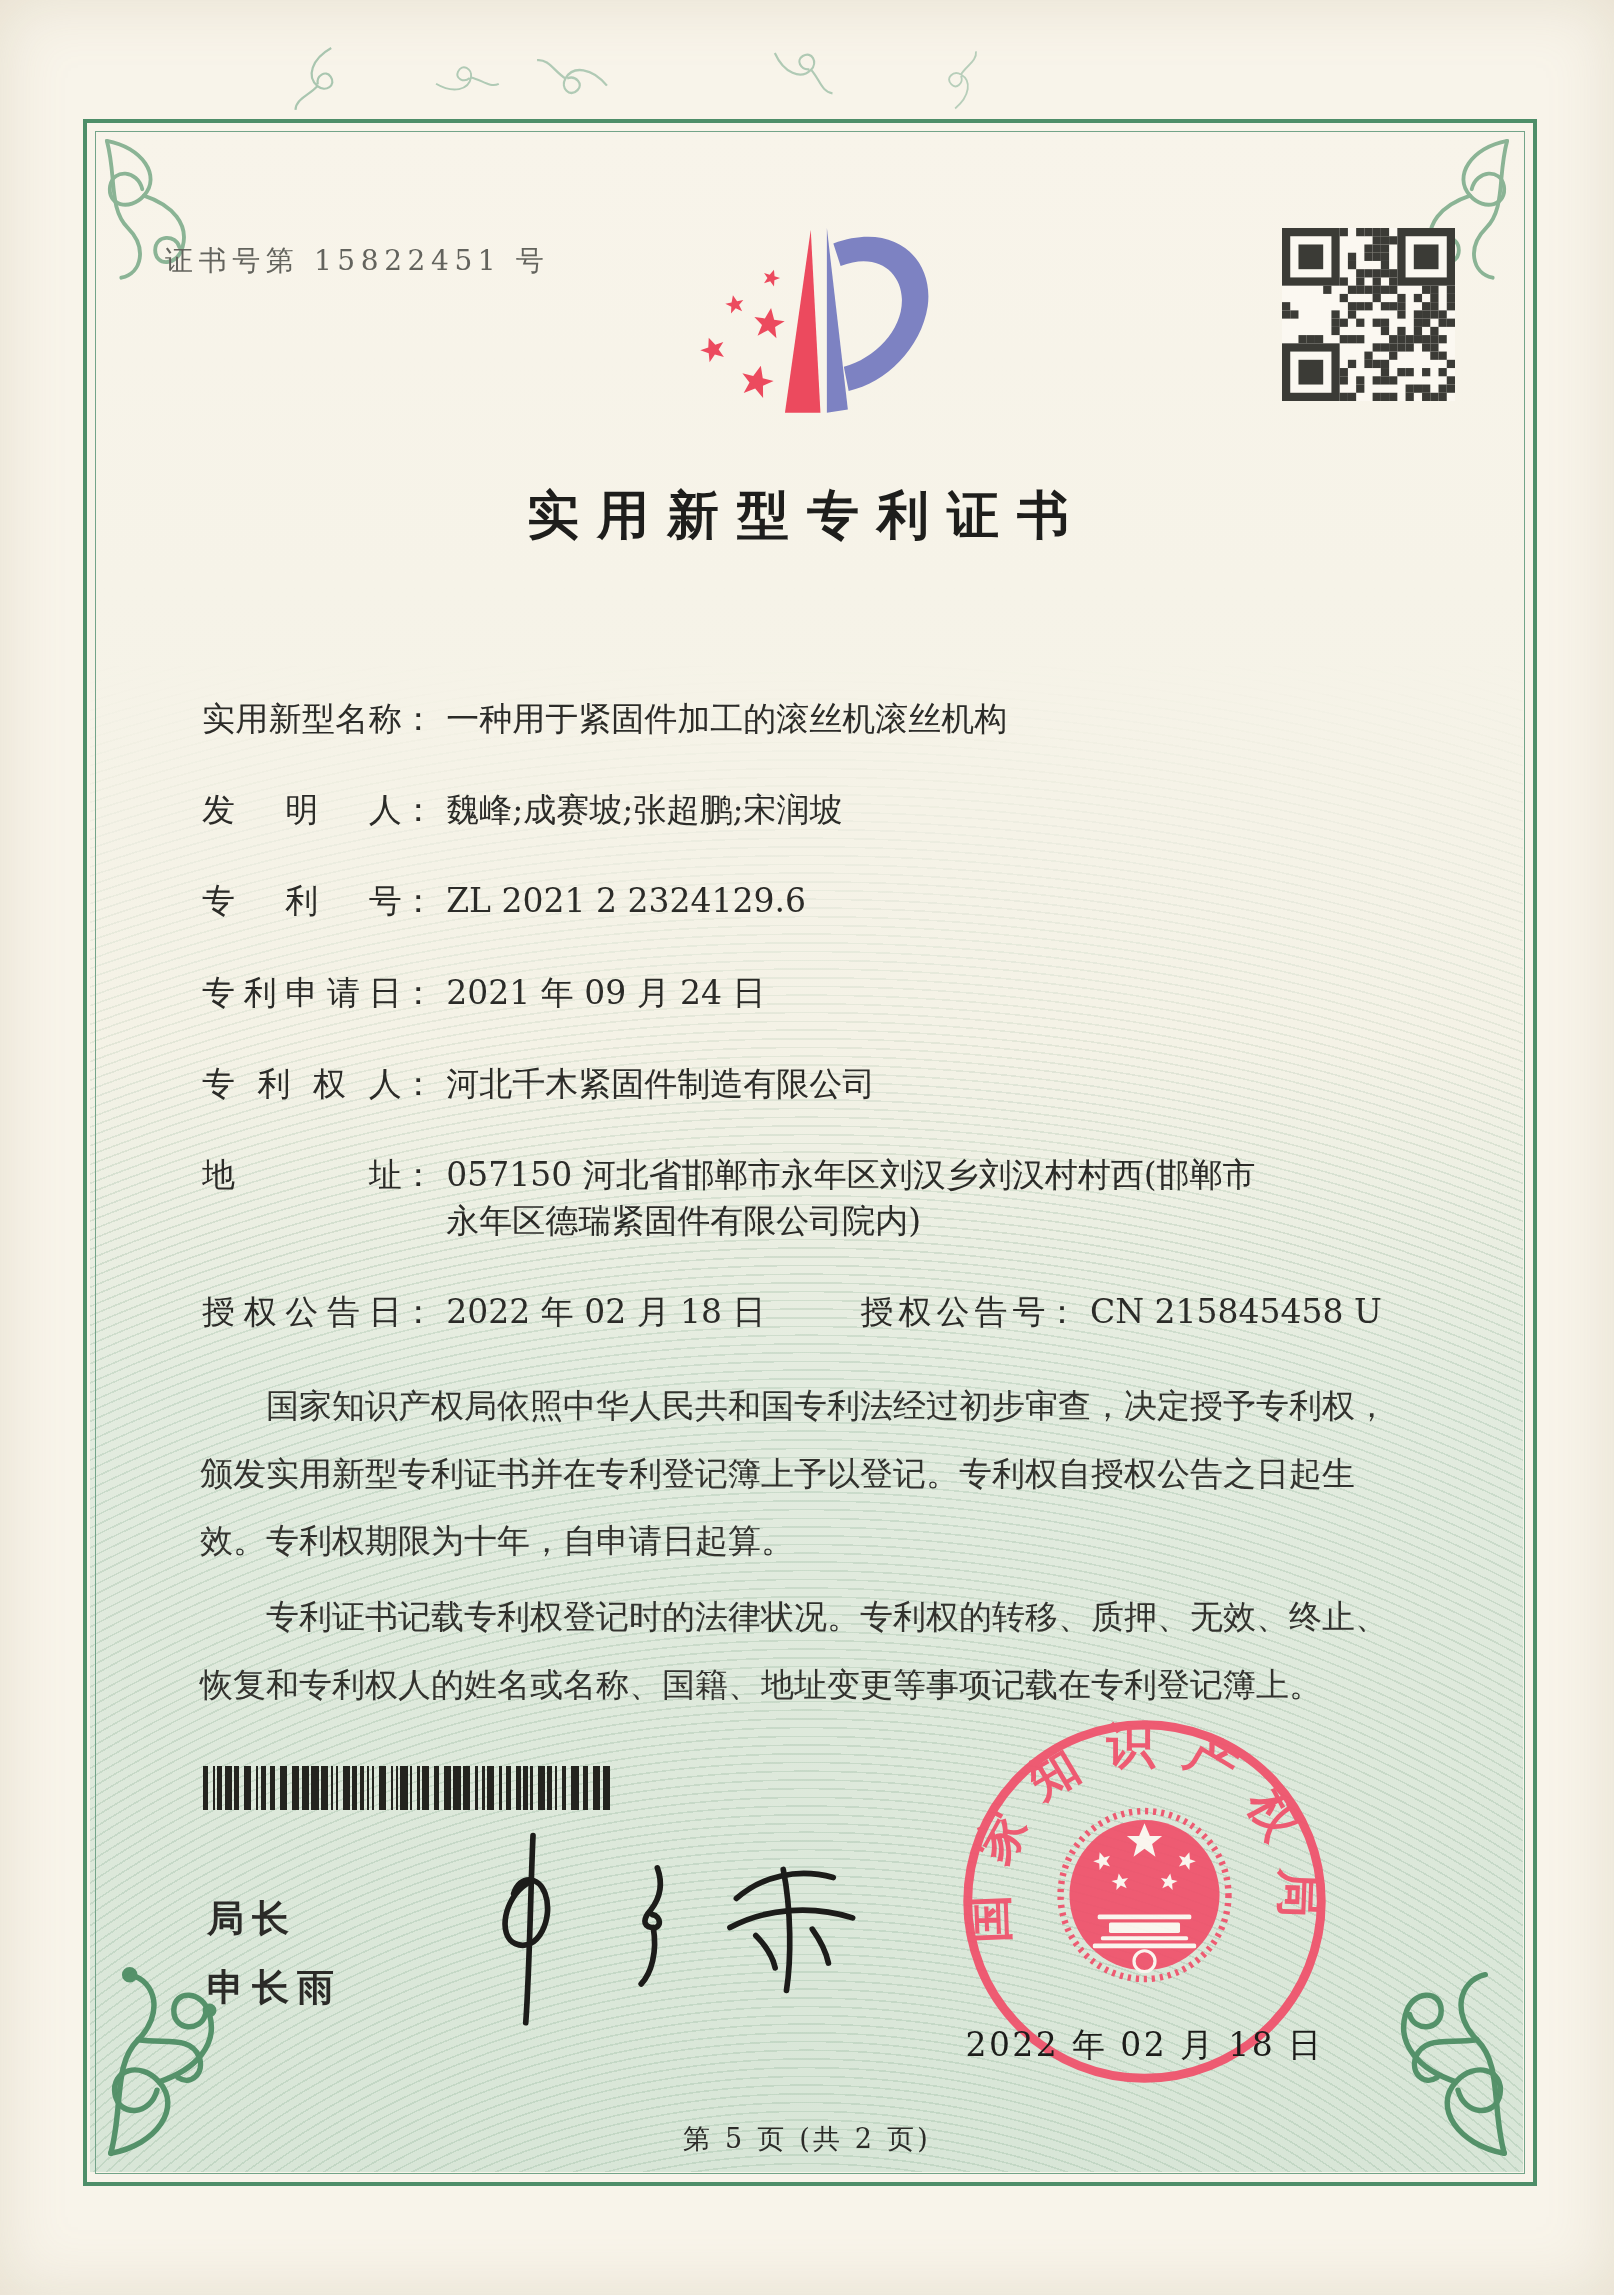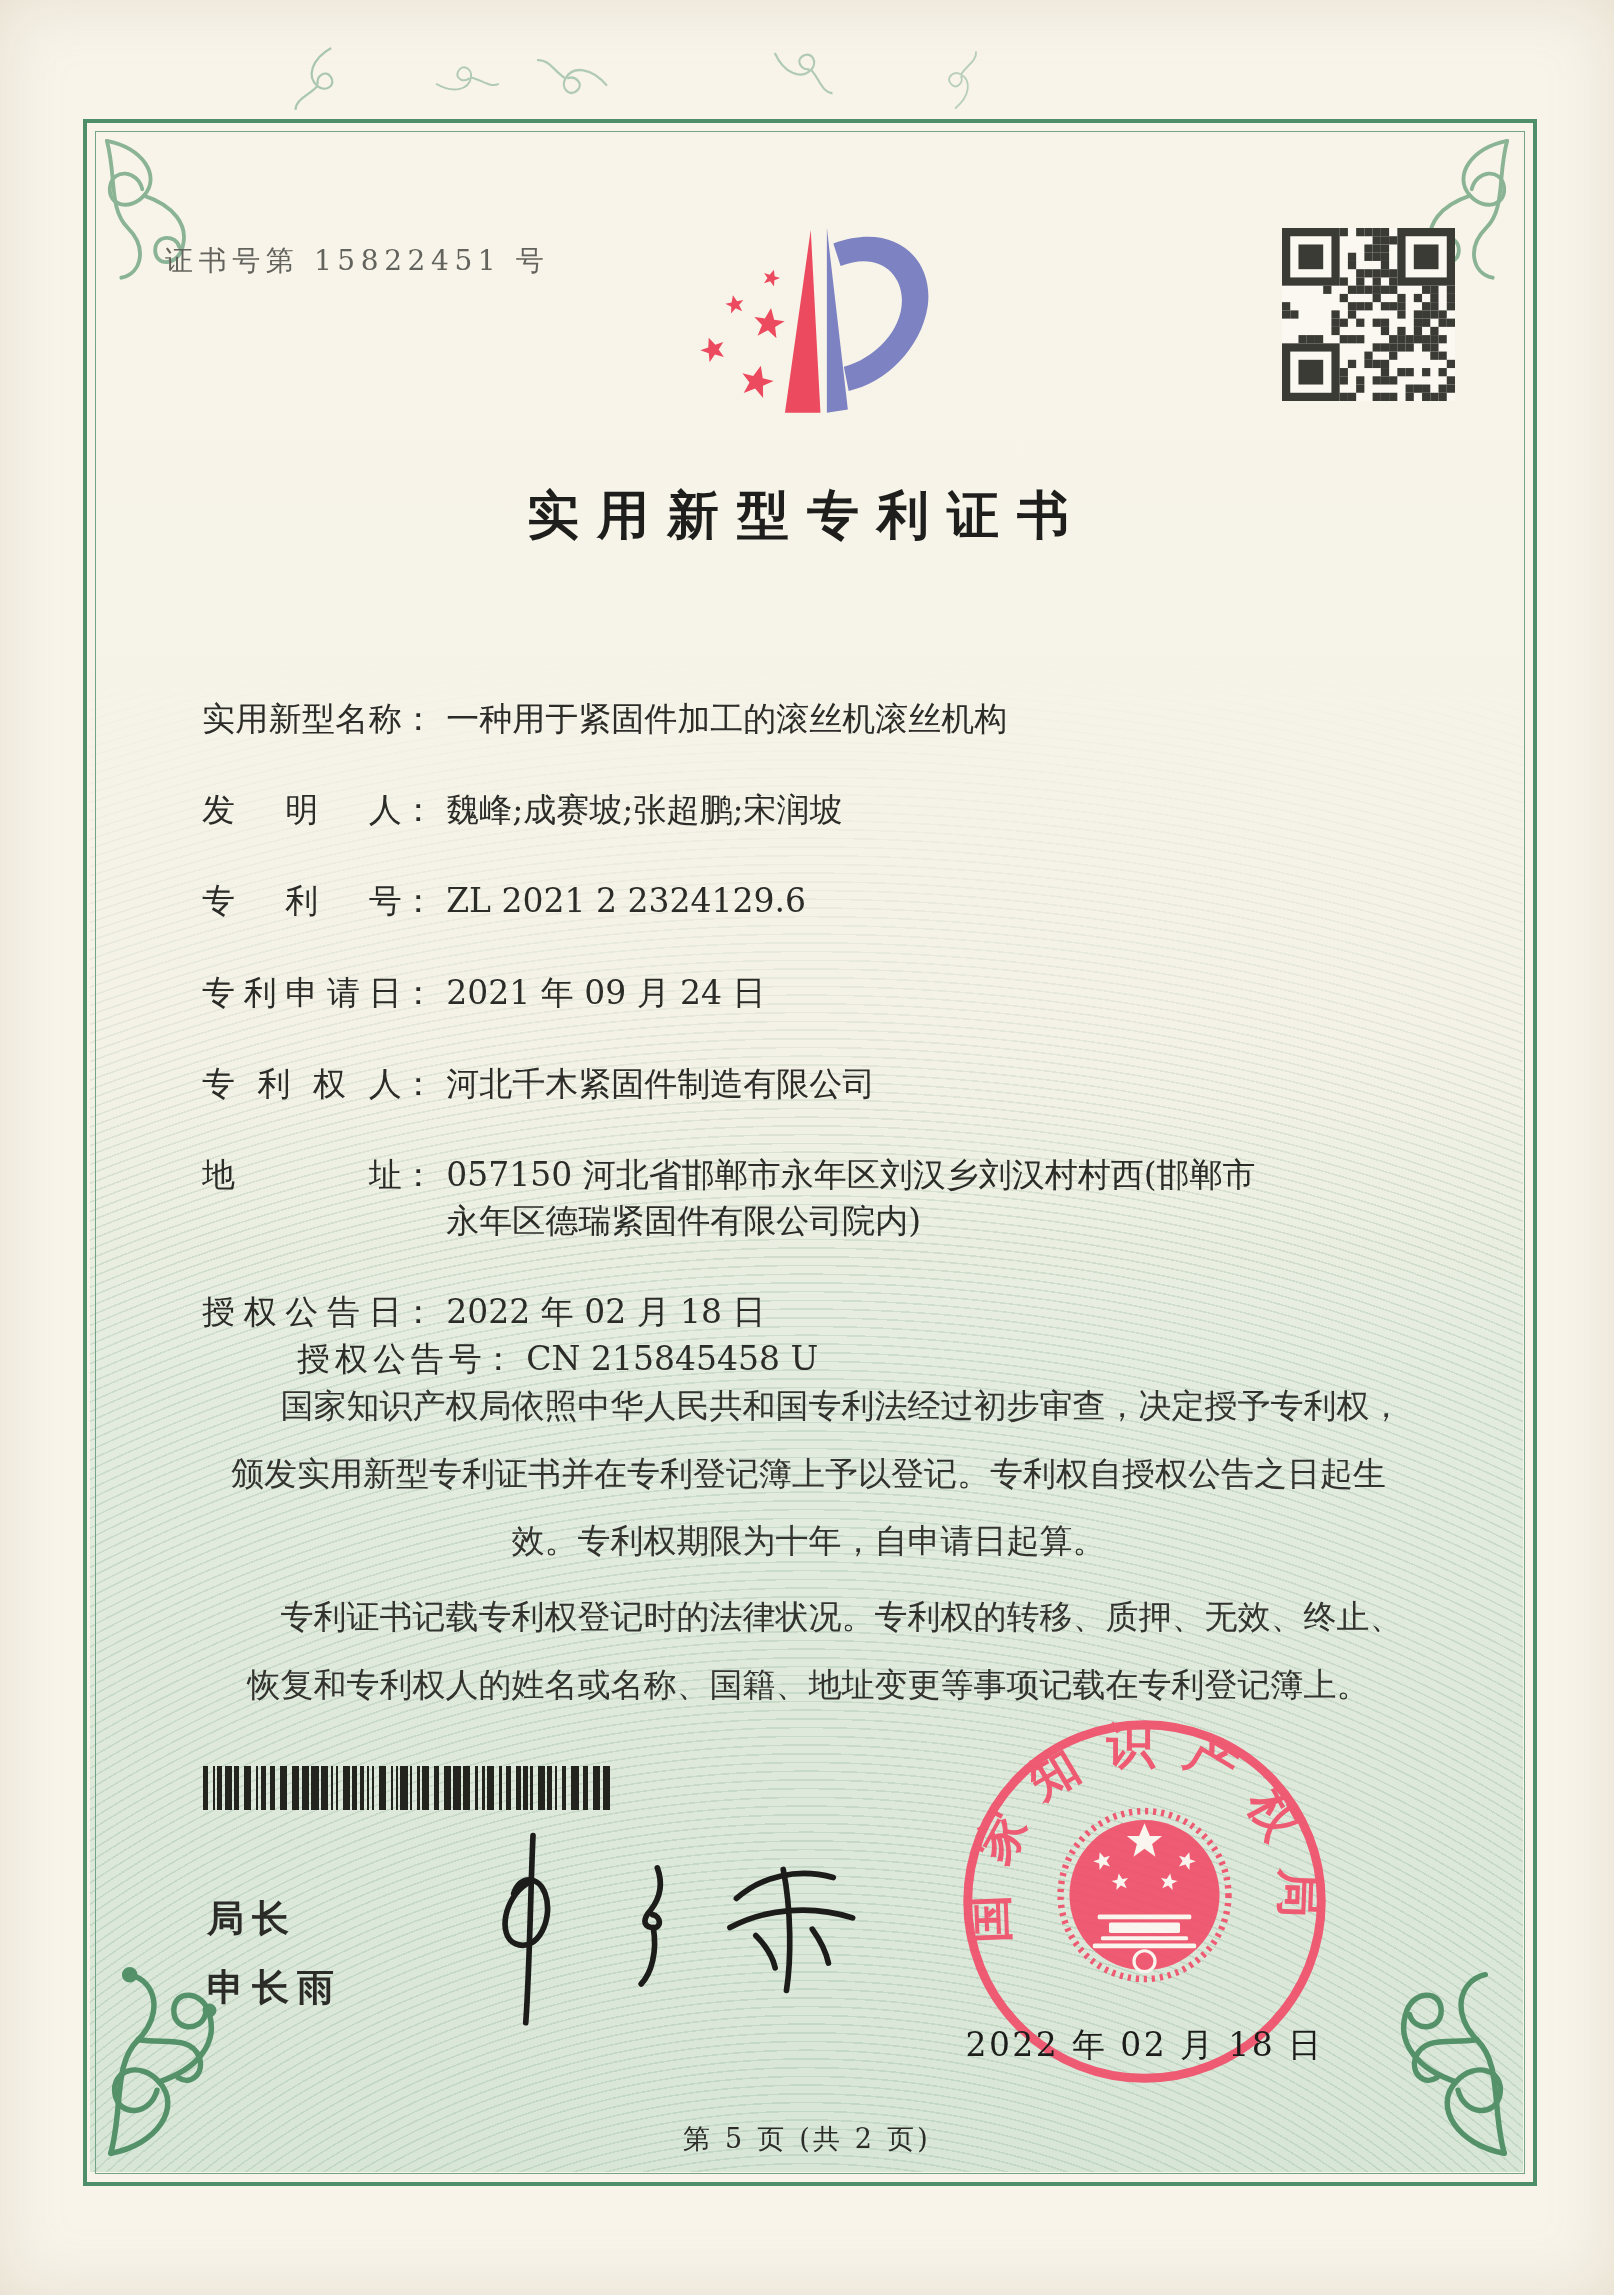--- a/index.html
+++ b/index.html
@@ -30,28 +30,28 @@
   .qr{position:absolute;left:1282px;top:228px;width:173px;height:173px;z-index:3;background:#fbf8f1;}
   .title{position:absolute;left:0;top:481px;width:100%;text-align:center;
     font-size:52px;font-weight:bold;letter-spacing:18px;color:#1e1e1c;z-index:3;}
   
   .fields{position:absolute;left:202px;top:696px;width:1243px;z-index:3;font-size:33px;line-height:1.4;}
   .frow{margin-bottom:45px;display:flex;align-items:flex-start;}
   .flabel{display:inline-block;width:6.05em;text-align:justify;text-align-last:justify;flex:none;}
   .fcolon{flex:none;margin-right:.35em;}
   .fvalue{display:inline-block;}
   .addr .fvalue{max-width:815px;}
-  .grant-row{display:flex;margin-bottom:0;flex-direction:column;}
+  .grant-row{display:flex;margin-bottom:0;}
   .pair{display:flex;}
   .pair2{margin-left:95px;}
   .pair2 .flabel{width:5.6em;}
   
   .body-text{position:absolute;left:200px;top:1372px;width:1217px;z-index:3;
     font-size:33px;line-height:2.05;color:#32322e;}
-  .body-text p{margin:0 0 8px 0;text-indent:2em;text-align:center;}
+  .body-text p{margin:0 0 8px 0;text-indent:2em;}
   
   .barcode{position:absolute;left:203px;top:1766px;width:421px;height:44px;display:flex;align-items:stretch;overflow:hidden;z-index:3;}
   .barcode div{background:#24241f;flex:none;}
   .sig-role{position:absolute;left:207px;top:1894px;font-size:37px;font-weight:bold;
     font-family:Liberation Serif, serif;letter-spacing:8px;z-index:3;}
   .sig-name{position:absolute;left:207px;top:1963px;font-size:37px;font-weight:bold;
     font-family:"DejaVu Sans","Liberation Sans",sans-serif;letter-spacing:8px;z-index:3;}
   .sig-script{position:absolute;left:449px;top:1821px;width:436px;height:226px;z-index:3;}
   
   .seal{position:absolute;left:954px;top:1711px;width:381px;height:381px;z-index:4;opacity:.92;}

